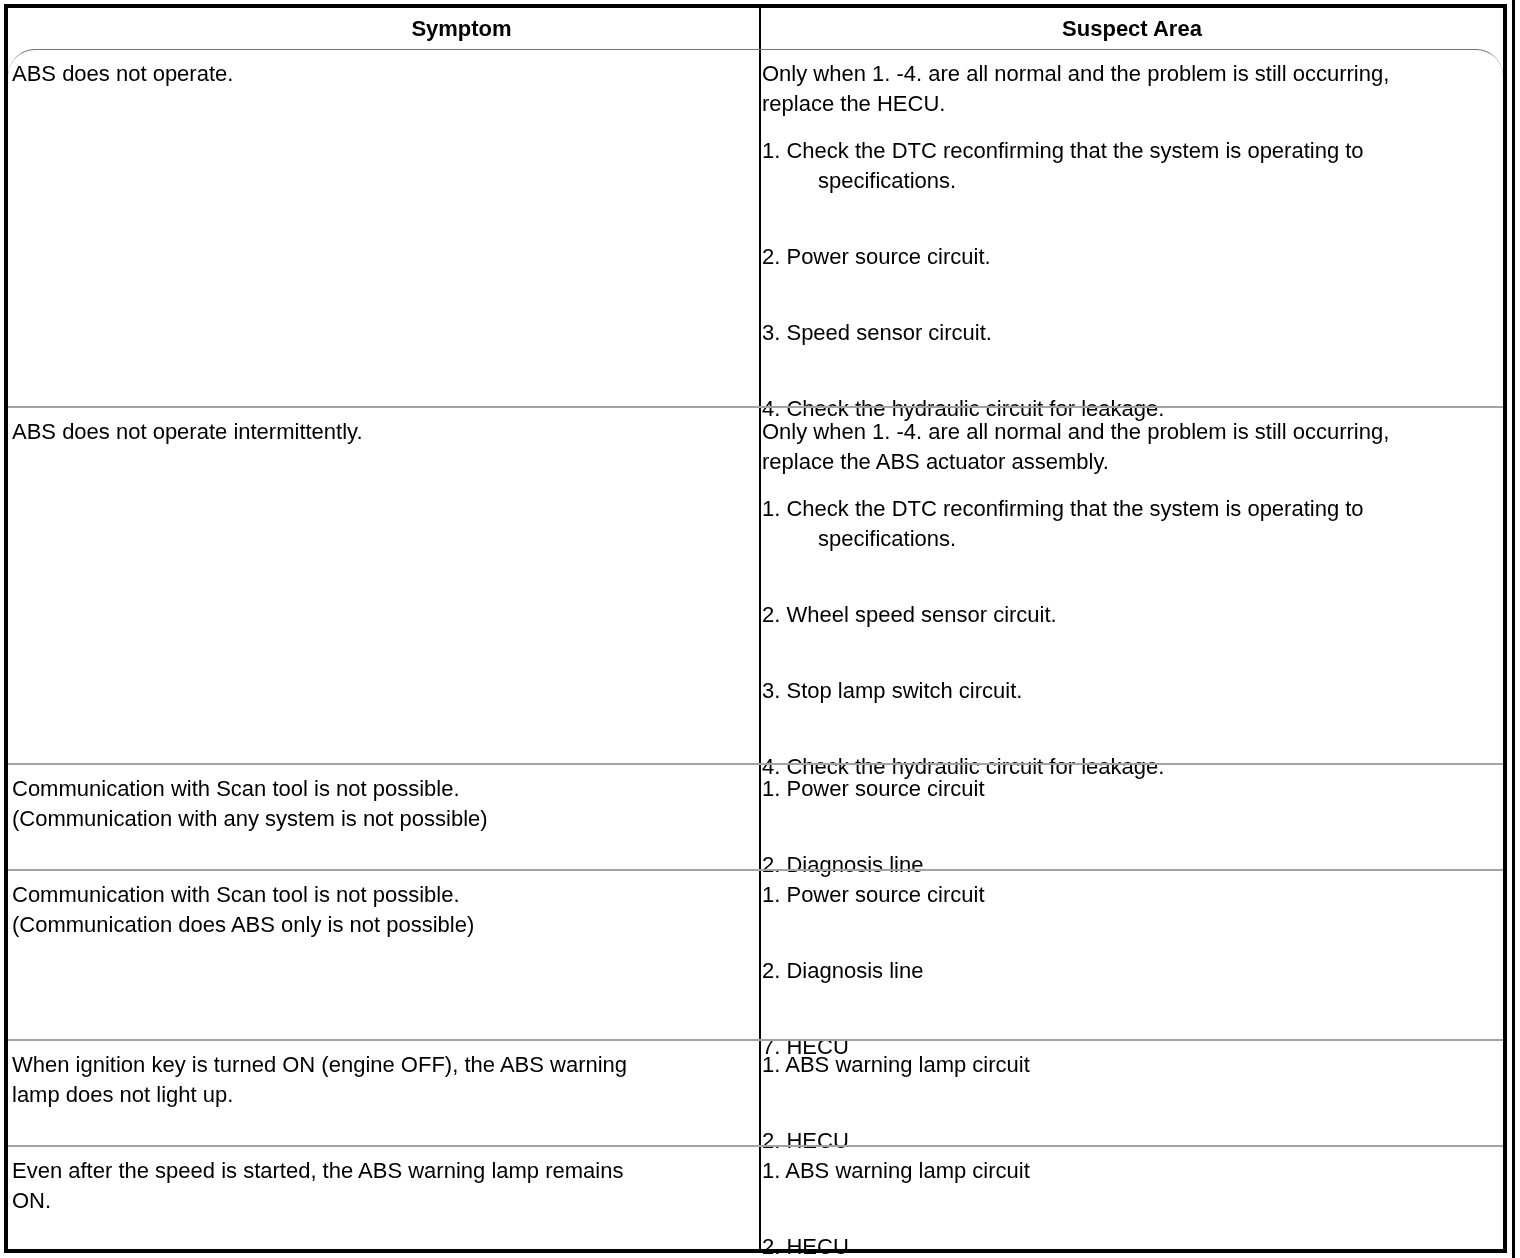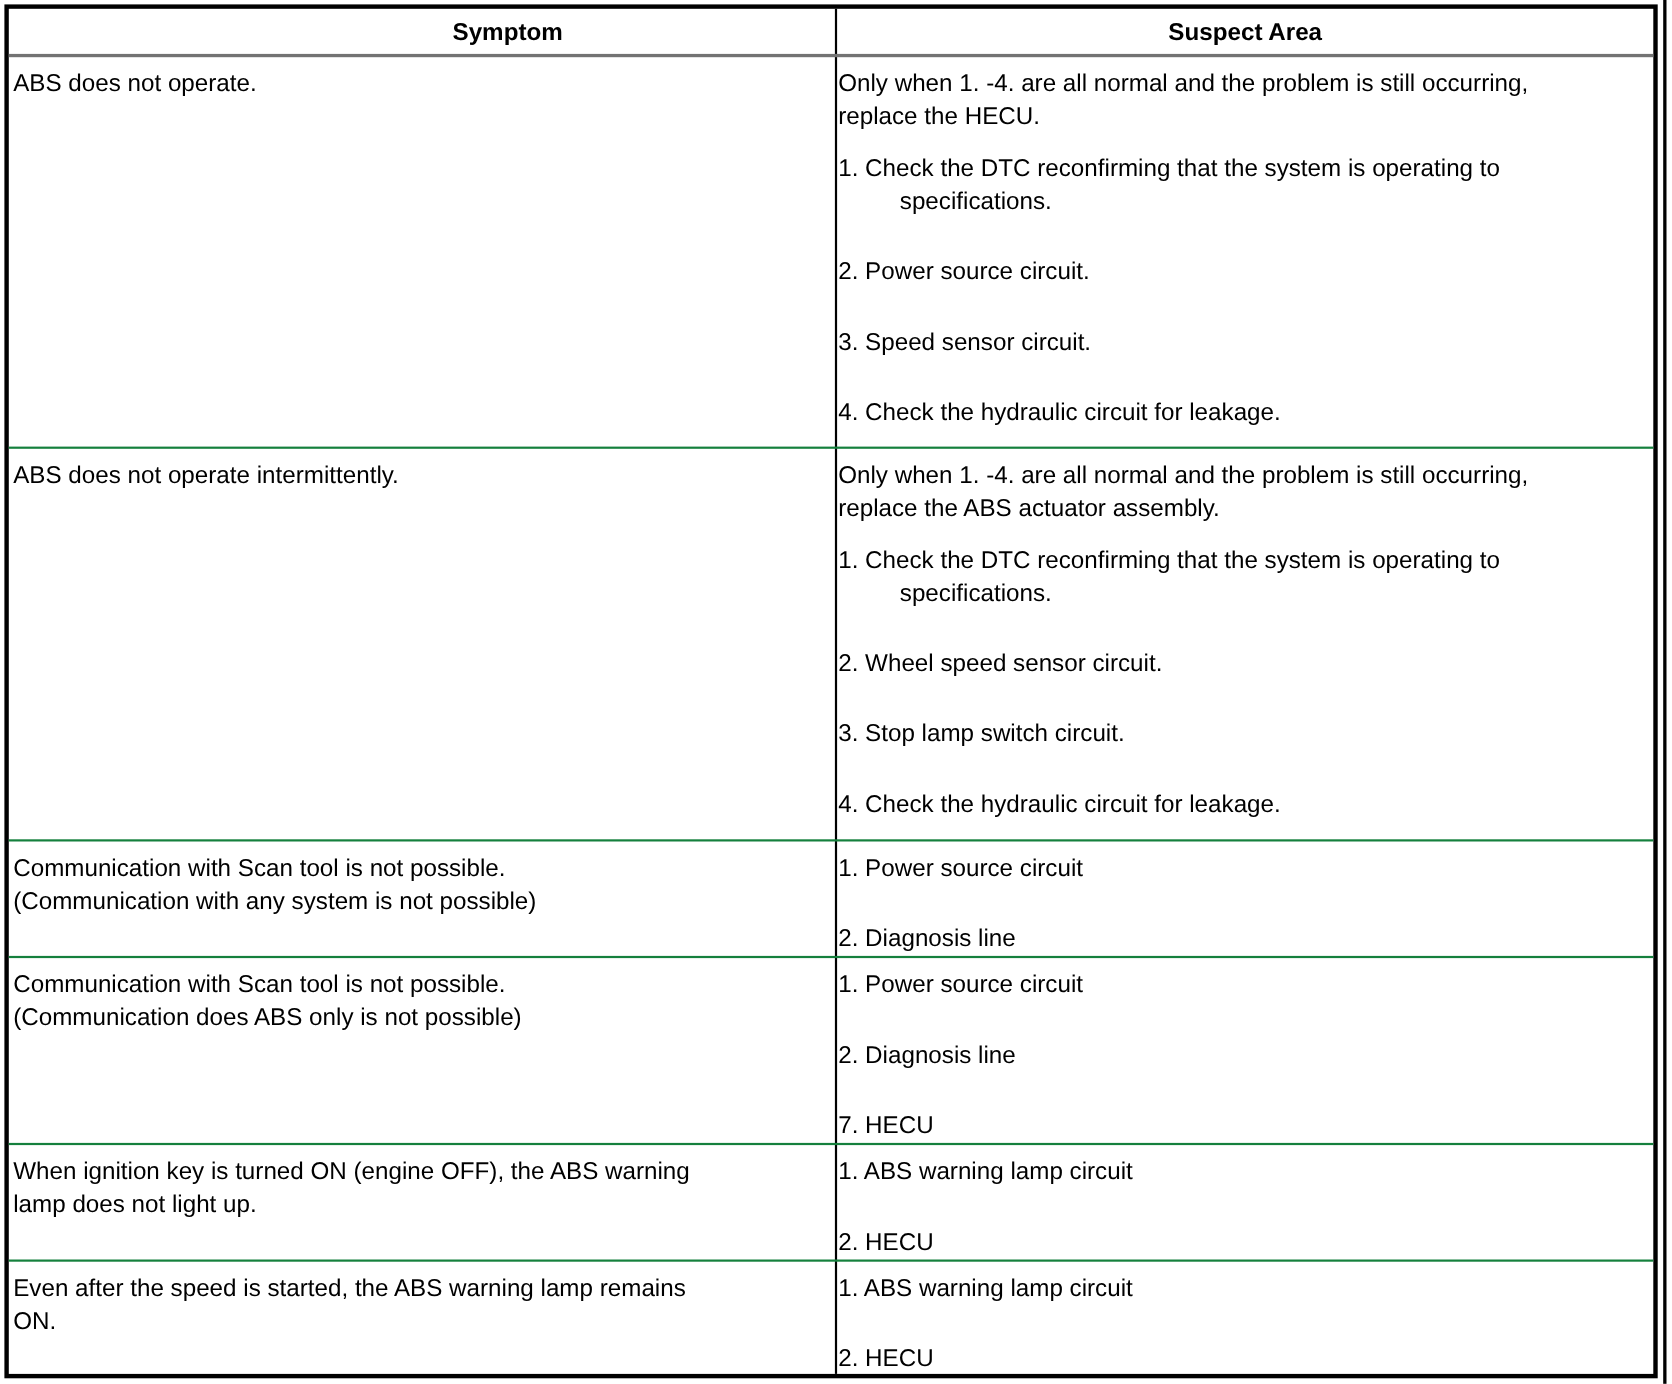--- a/index.html
+++ b/index.html
@@ -39,24 +39,25 @@
       height: 100%;
       background: #000;
     }
     .row {
       position: absolute;
       left: 0;
       width: 100%;
       box-sizing: border-box;
     }
     .row.sep {
-      border-top: 2px solid #15803d;
+      border-top: 2px solid #a3a3a3;
     }
     .row.head-sep {
-      border-top: 3px solid #737373;
+      border-top: 1px solid #737373;
+      border-radius: 27px;
     }
     .cell {
       position: absolute;
       top: 0;
       box-sizing: border-box;
       font-size: 22px;
       line-height: 30px;
     }
     .cell.symptom {
       left: 4px;
@@ -78,21 +79,21 @@
       font-size: 22px;
     }
     .header-cell.symptom-h { left: 0; width: 907px; }
     .header-cell.suspect-h { left: 753px; width: 742px; }
     .line { display: block; white-space: nowrap; }
     .item {
       display: block;
       padding-left: 28px;
       text-indent: -28px;
     }
-    .item-gap-md { margin-top: 34px; }
+    .item-gap-md { margin-top: 46px; }
     .intro-gap { margin-top: 17px; }
   </style>
 </head>
 <body>
 
 <div class="scan-edge-line"></div>
 
 <div class="table-frame">
   <div class="col-divider"></div>
 

